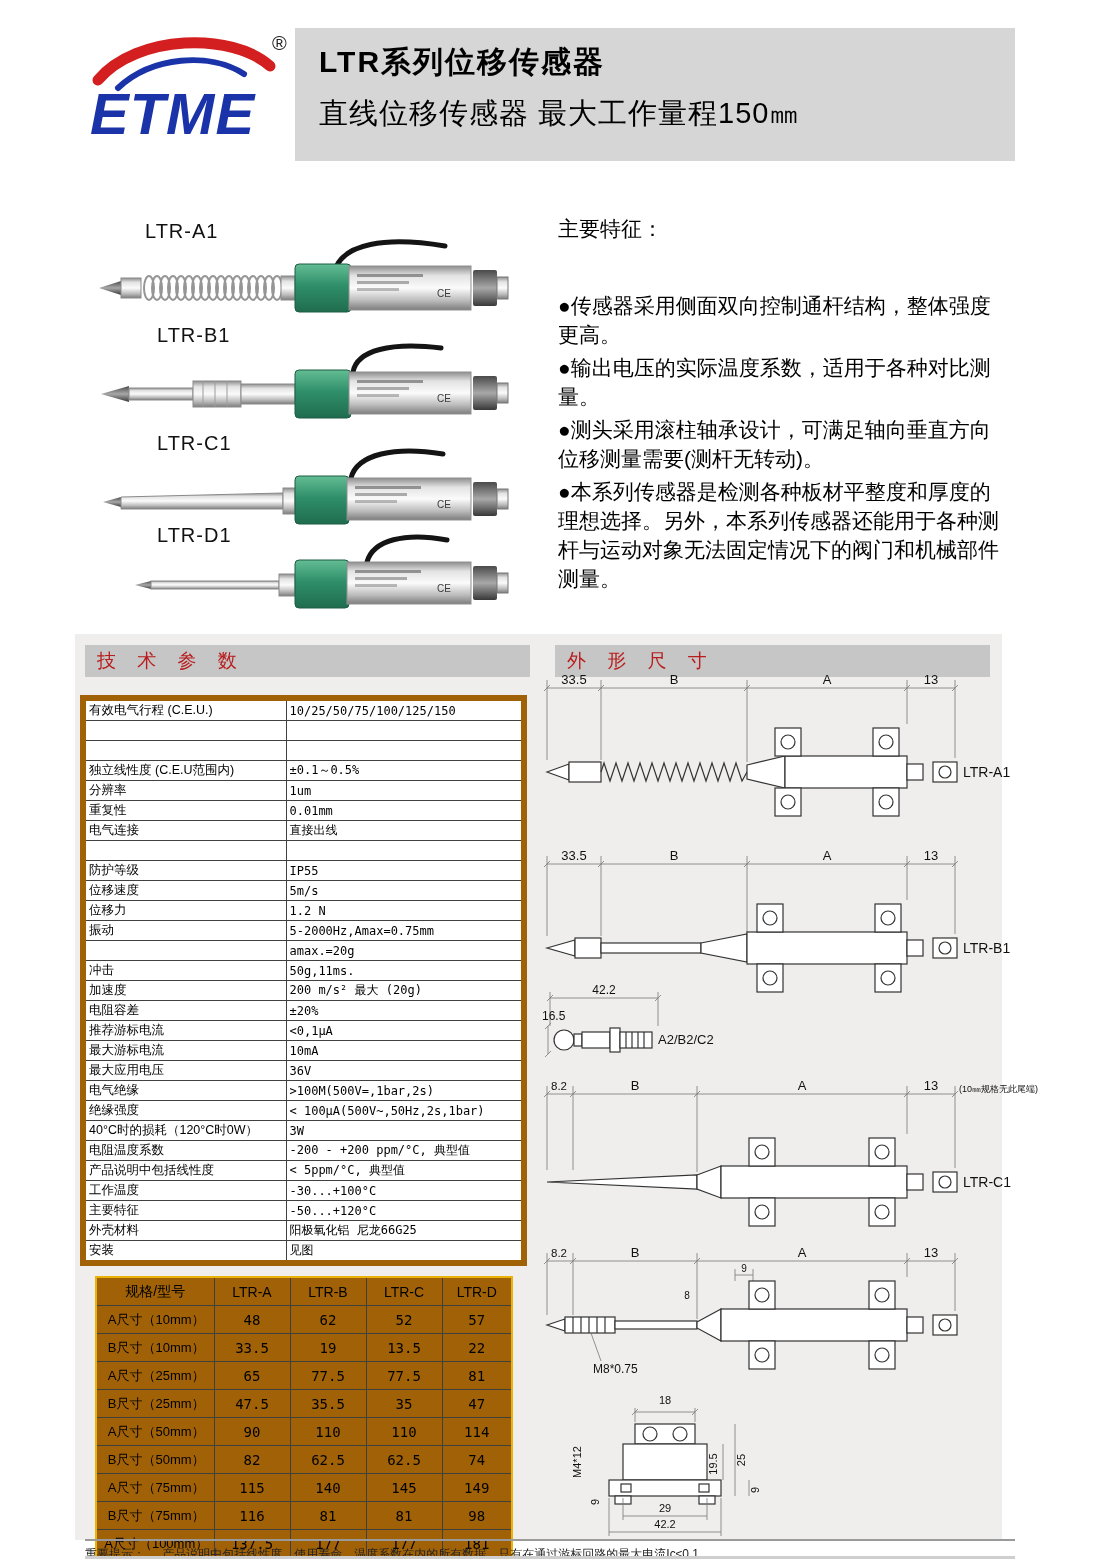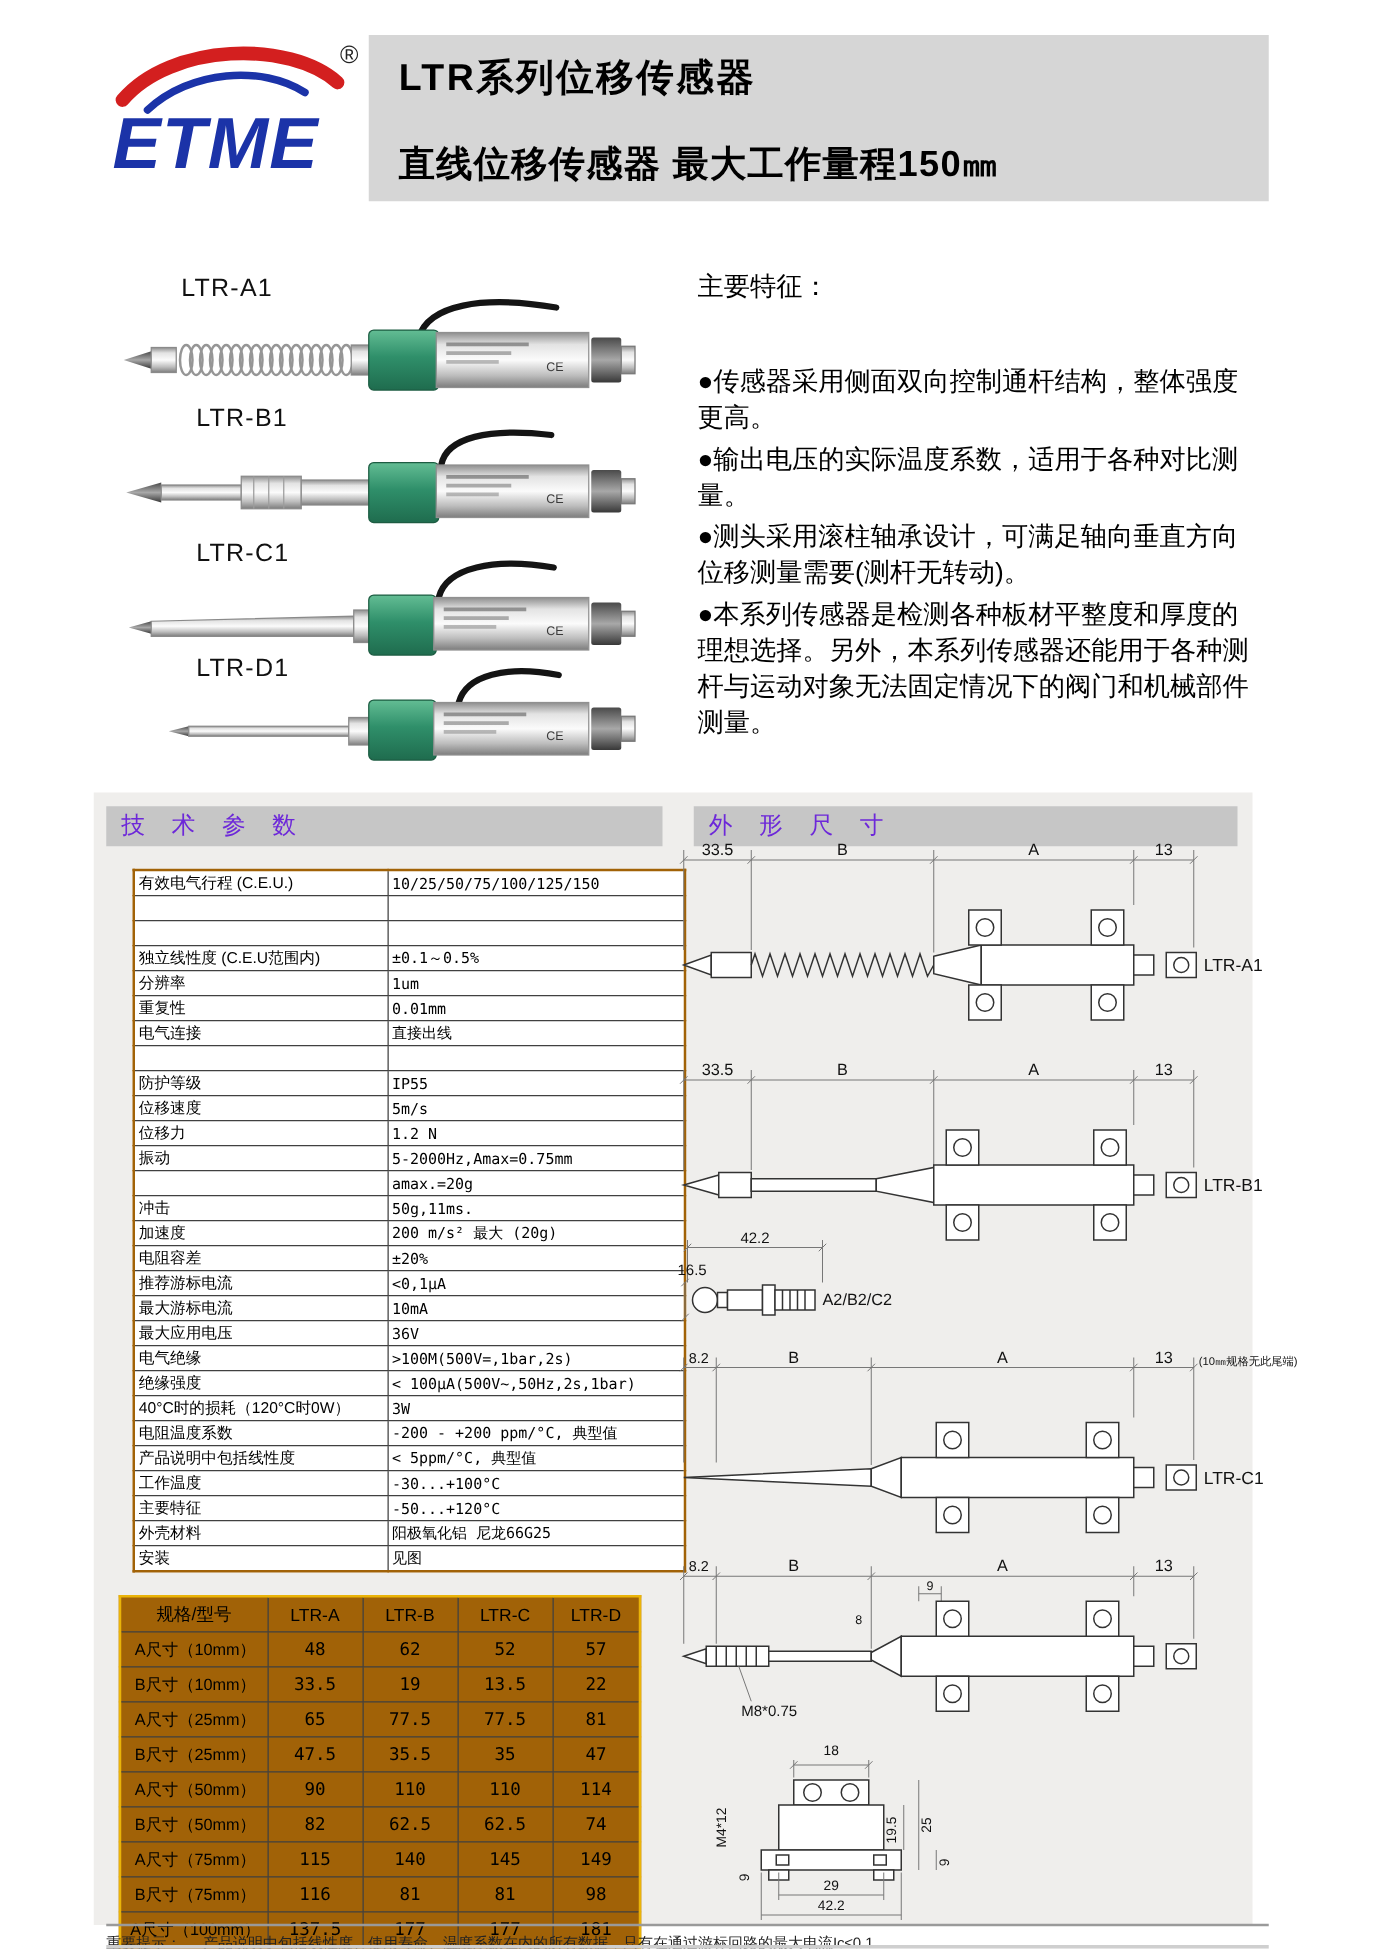--- a/index.html
+++ b/index.html
@@ -6,41 +6,41 @@
   body{
     width:1102px;height:1559px;position:relative;background:#ffffff;
     font-family:"Liberation Sans","DejaVu Sans",sans-serif;color:#000;overflow:hidden;
   }
   .abs{position:absolute}
 
   
   .logo{left:82px;top:22px;width:210px;height:138px}
   .title-bar{left:295px;top:28px;width:720px;height:133px;background:#d6d6d6;padding:14px 0 0 24px;box-sizing:border-box}
   .doc-title{font-size:30px;font-weight:bold;letter-spacing:2px}
-  .doc-subtitle{font-size:29px;font-weight:bold;letter-spacing:1px;margin-top:29px}
+  .doc-subtitle{font-size:29px;font-weight:normal;letter-spacing:1px;margin-top:11px}
 
   
   .gallery{left:85px;top:212px;width:465px;height:430px}
   .p-label{position:absolute;font-size:20px;color:#111;letter-spacing:1px}
   .sensor{position:absolute}
 
   
   .features{left:558px;top:215px;width:452px}
   .features-title{font-size:21px;margin-bottom:48px}
   .feature{font-size:21px;line-height:29px;margin:0 0 4px 0}
 
   
   .panel{left:75px;top:634px;width:927px;height:906px;background:#efeeec}
   .section-bar{position:absolute;top:645px;height:32px;line-height:32px;background:#c6c6c6;
-    font-size:19px;letter-spacing:8px;padding-left:12px;box-sizing:border-box;color:#6d28d9}
+    font-size:19px;letter-spacing:8px;padding-left:12px;box-sizing:border-box;color:#b91c1c}
   .bar-tech{left:85px;width:445px}
   .bar-dims{left:555px;width:435px}
 
   
-  .tech-table{position:absolute;left:106px;top:695px;border-collapse:collapse;table-layout:fixed;background:#fff;border:2px solid #a16207}
+  .tech-table{position:absolute;left:80px;top:695px;border-collapse:collapse;table-layout:fixed;background:#fff;border:6px solid #a16207}
   .tech-table td{border:1px solid #404040;height:19px;font-size:12.5px;padding:0 3px;white-space:nowrap;overflow:hidden}
   .tech-table td.tv{font-family:"DejaVu Sans Mono","Liberation Mono",monospace;font-size:12px}
 
   
   .spec-table{position:absolute;left:95px;top:1276px;border-collapse:collapse;table-layout:fixed;background:#a16207;border:2px solid #eab308}
   .spec-table th,.spec-table td{border:1px solid #404040;height:25px;text-align:center;font-size:14px;
     font-family:"DejaVu Sans Mono","Liberation Mono",monospace;font-weight:normal;overflow:hidden;white-space:nowrap}
   .spec-table th{font-family:"Liberation Sans","DejaVu Sans",sans-serif;font-size:14px}
   .spec-table td.sl{text-align:center;padding-left:3px;font-family:"Liberation Sans","DejaVu Sans",sans-serif;font-size:13px}
 

